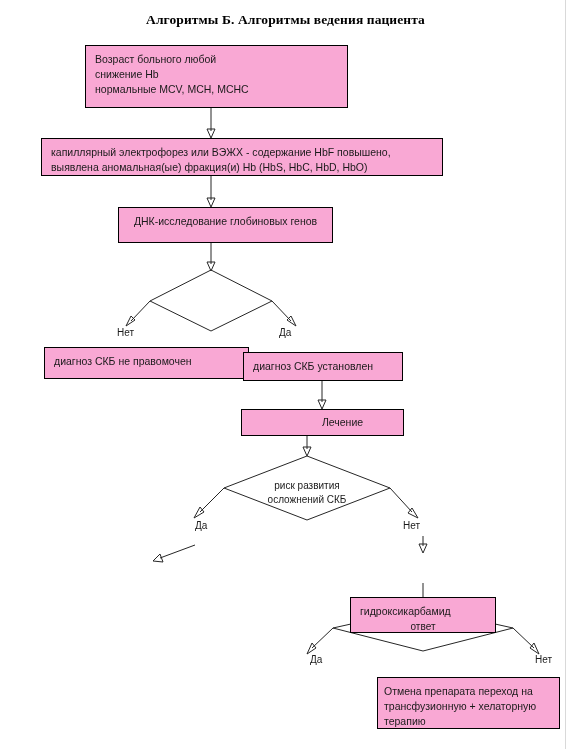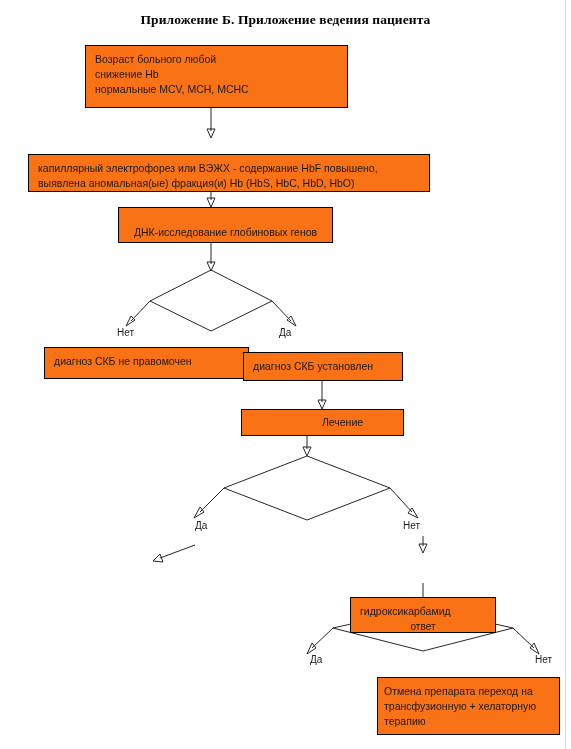--- a/index.html
+++ b/index.html
@@ -28,21 +28,21 @@
     font-family: "Liberation Serif", serif;
     font-weight: bold;
     font-size: 13.5px;
     letter-spacing: 0.1px;
     color: #000000;
   }
   .node {
     position: absolute;
     box-sizing: border-box;
     border: 1px solid #000000;
-    background: #f97316;
+    background: #f9a8d4;
     font-size: 10.5px;
     line-height: 1.45;
     color: #1a1a1a;
   }
   .node .txt {
     display: block;
     white-space: pre-line;
   }
   .node.pad {
     padding: 6px 9px 4px 9px;
@@ -51,21 +51,21 @@
     display: flex;
     align-items: center;
     justify-content: center;
     text-align: center;
   }
   .node.top-center {
     display: flex;
     align-items: flex-start;
     justify-content: center;
     text-align: center;
-    padding-top: 17px;
+    padding-top: 6px;
   }
   .node.top-left-inset {
     display: flex;
     align-items: flex-start;
     justify-content: flex-start;
     text-align: left;
   }
   .edge-label {
     position: absolute;
     font-size: 10px;
@@ -104,21 +104,21 @@
     height: 749px;
     background: #ffffff;
     border-left: 1px solid #d9d9d9;
   }
 </style>
 </head>
 <body>
 
 <div id="page">
 
-  <div id="page-title">Приложение Б. Приложение ведения пациента</div>
+  <div id="page-title">Алгоритмы Б. Алгоритмы ведения пациента</div>
 
   <svg class="wires" viewBox="0 0 571 749">
     <defs></defs>
 
     <line x1="211" y1="108" x2="211" y2="131"></line>
     <polygon points="211,138 207,129 215,129" fill="#262626"></polygon>
 
     <line x1="211" y1="176" x2="211" y2="200"></line>
     <polygon points="211,207 207,198 215,198" fill="#262626"></polygon>
 
@@ -163,21 +163,21 @@
     <line x1="513" y1="628" x2="534" y2="648"></line>
     <polygon points="539,654 530,648 534,643" fill="#262626"></polygon>
   </svg>
 
   <div class="node pad top-left-inset" style="left:85px; top:45px; width:263px; height:63px;">
     <span class="txt">Возраст больного любой
 снижение Hb
 нормальные MCV, MCH, MCHC</span>
   </div>
 
-  <div class="node pad top-left-inset" style="left:28px; top:138px; width:402px; height:38px;margin-top:16px;">
+  <div class="node pad top-left-inset" style="left:41px; top:138px; width:402px; height:38px;">
     <span class="txt">капиллярный электрофорез или ВЭЖХ - содержание HbF повышено,
 выявлена аномальная(ые) фракция(и) Hb (HbS, HbC, HbD, HbO)</span>
   </div>
 
   <div class="node pad top-center" style="left:118px; top:207px; width:215px; height:36px;">
     <span class="txt">ДНК-исследование глобиновых генов</span>
   </div>
 
   <div class="diamond-text" style="left:161px; top:292px; width:100px;"></div>
 
@@ -189,33 +189,35 @@
   </div>
 
   <div class="node pad top-left-inset" style="left:243px; top:352px; width:160px; height:29px;">
     <span class="txt">диагноз СКБ установлен</span>
   </div>
 
   <div class="node center" style="left:241px; top:409px; width:163px; height:27px;padding-left:40px;">
     <span class="txt">Лечение</span>
   </div>
 
+  <div class="diamond-text" style="left:257px; top:479px; width:100px;">риск развития
+осложнений СКБ</div>
 
   <div class="edge-label" style="left:195px; top:521px;">Да</div>
   <div class="edge-label" style="left:403px; top:521px;">Нет</div>
 
 
   <div class="node pad top-left-inset" style="left:350px; top:578px; width:146px; height:36px;margin-top:19px;">
     <span class="txt">гидроксикарбамид</span>
   </div>
 
   <div class="diamond-text" style="left:373px; top:620px; width:100px;">ответ</div>
 
   <div class="edge-label" style="left:310px; top:655px;">Да</div>
   <div class="edge-label" style="left:535px; top:655px;">Нет</div>
 
-  <div class="node pad top-left-inset" style="left:377px; top:677px; width:183px; height:58px;padding-left:6px;">
+  <div class="node pad top-left-inset" style="left:377px; top:677px; width:183px; height:52px;padding-left:6px;">
     <span class="txt">Отмена препарата переход на трансфузионную + хелаторную терапию</span>
   </div>
 
   <div class="rail"></div>
 
 </div>
 
 </body></html>

